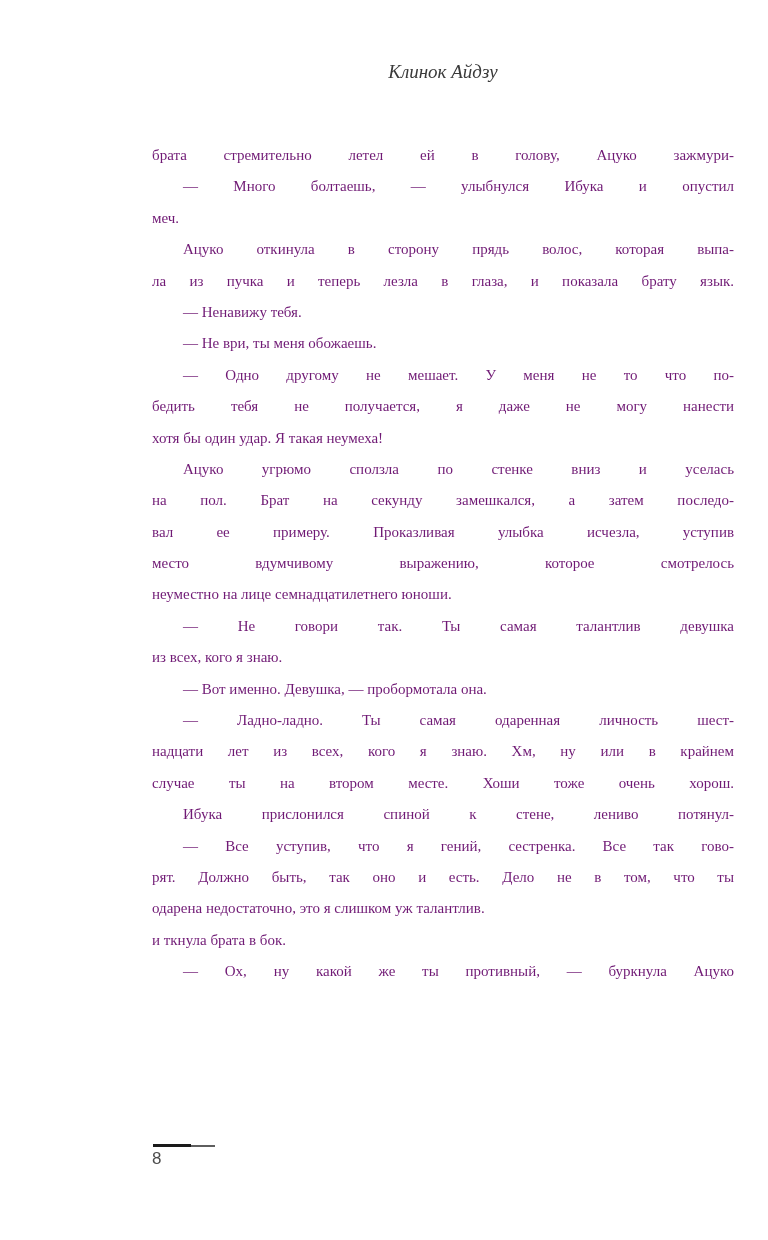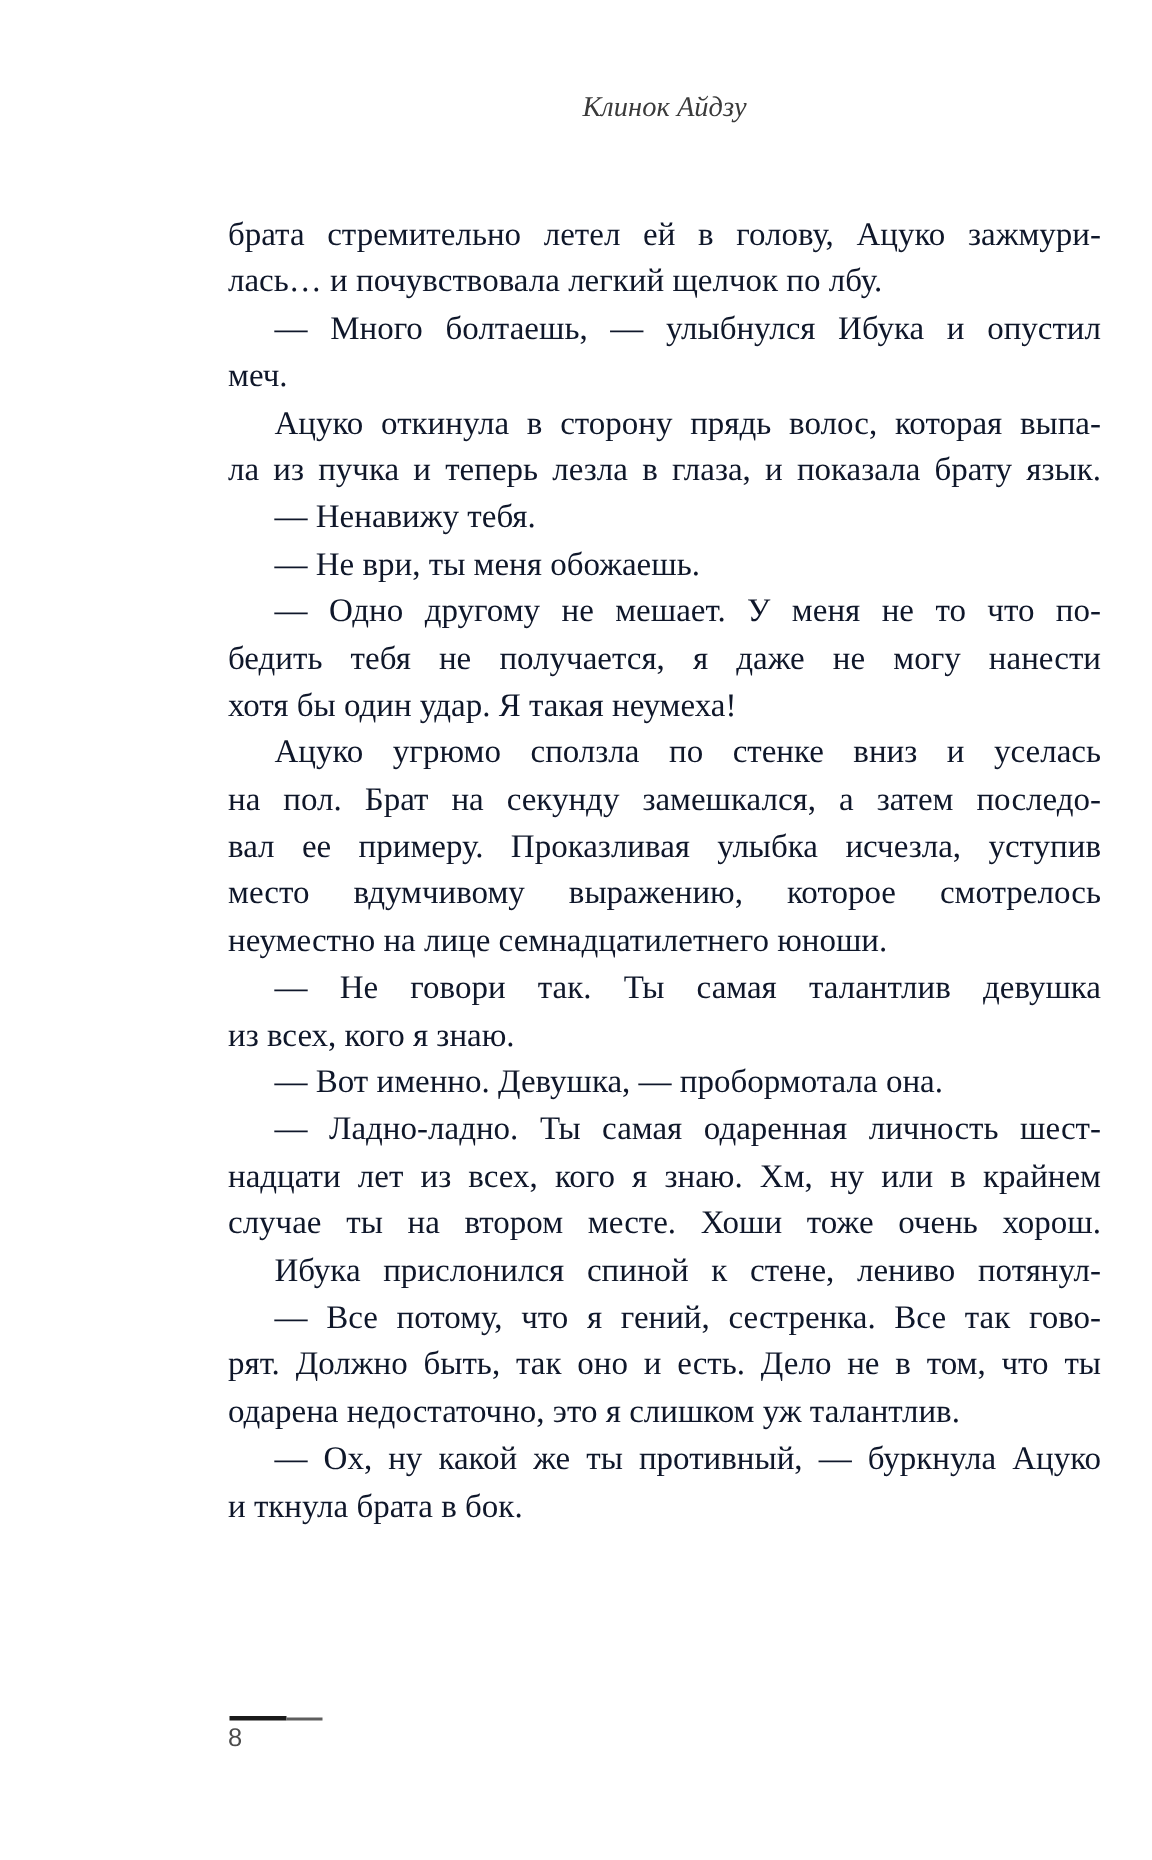--- a/index.html
+++ b/index.html
@@ -29,22 +29,22 @@
     font-style: italic;
     font-size: 19px;
     line-height: 22px;
     color: #3a3a3a;
   }
   .textblock {
     position: absolute;
     top: 140px;
     left: 104px;
     width: 582px;
-    font-size: 22px;
-    color: #0f172a;
+    font-size: 15px;
+    color: #701a75;
   }
   .l {
     height: 31.4px;
     line-height: 31.4px;
     overflow: hidden;
     white-space: normal;
     hyphens: none;
   }
   .j {
     text-align: justify;
@@ -92,21 +92,20 @@
 </style>
 </head>
 <body>
 
 <div class="page">
 
   <div class="running-title">Клинок Айдзу</div>
 
   <div class="textblock">
     <div class="l j">брата стремительно летел ей в голову, Ацуко зажмури-</div>
-    <div class="l e">лась… и почувствовала легкий щелчок по лбу.</div>
     <div class="l f j">— Много болтаешь, — улыбнулся Ибука и опустил</div>
     <div class="l e">меч.</div>
     <div class="l f j">Ацуко откинула в сторону прядь волос, которая выпа-</div>
     <div class="l j">ла из пучка и теперь лезла в глаза, и показала брату язык.</div>
     <div class="l f e">— Ненавижу тебя.</div>
     <div class="l f e">— Не ври, ты меня обожаешь.</div>
     <div class="l f j">— Одно другому не мешает. У меня не то что по-</div>
     <div class="l j">бедить тебя не получается, я даже не могу нанести</div>
     <div class="l e">хотя бы один удар. Я такая неумеха!</div>
     <div class="l f j">Ацуко угрюмо сползла по стенке вниз и уселась</div>
@@ -114,25 +113,25 @@
     <div class="l j">вал ее примеру. Проказливая улыбка исчезла, уступив</div>
     <div class="l j">место вдумчивому выражению, которое смотрелось</div>
     <div class="l e">неуместно на лице семнадцатилетнего юноши.</div>
     <div class="l f j">— Не говори так. Ты самая талантлив девушка</div>
     <div class="l e">из всех, кого я знаю.</div>
     <div class="l f e">— Вот именно. Девушка, — пробормотала она.</div>
     <div class="l f j">— Ладно-ладно. Ты самая одаренная личность шест-</div>
     <div class="l j">надцати лет из всех, кого я знаю. Хм, ну или в крайнем</div>
     <div class="l j">случае ты на втором месте. Хоши тоже очень хорош.</div>
     <div class="l f j">Ибука прислонился спиной к стене, лениво потянул-</div>
-    <div class="l f j">— Все потому, что я гений, сестренка. Все так гово-</div>
+    <div class="l f j">— Все уступив, что я гений, сестренка. Все так гово-</div>
     <div class="l j">рят. Должно быть, так оно и есть. Дело не в том, что ты</div>
     <div class="l e">одарена недостаточно, это я слишком уж талантлив.</div>
+    <div class="l e">и ткнула брата в бок.</div>
     <div class="l f j">— Ох, ну какой же ты противный, — буркнула Ацуко</div>
-    <div class="l e">и ткнула брата в бок.</div>
   </div>
 
   <div class="progress">
     <div class="fill"></div>
     <div class="track"></div>
   </div>
 
   <div class="page-number">8</div>
 
 </div>

